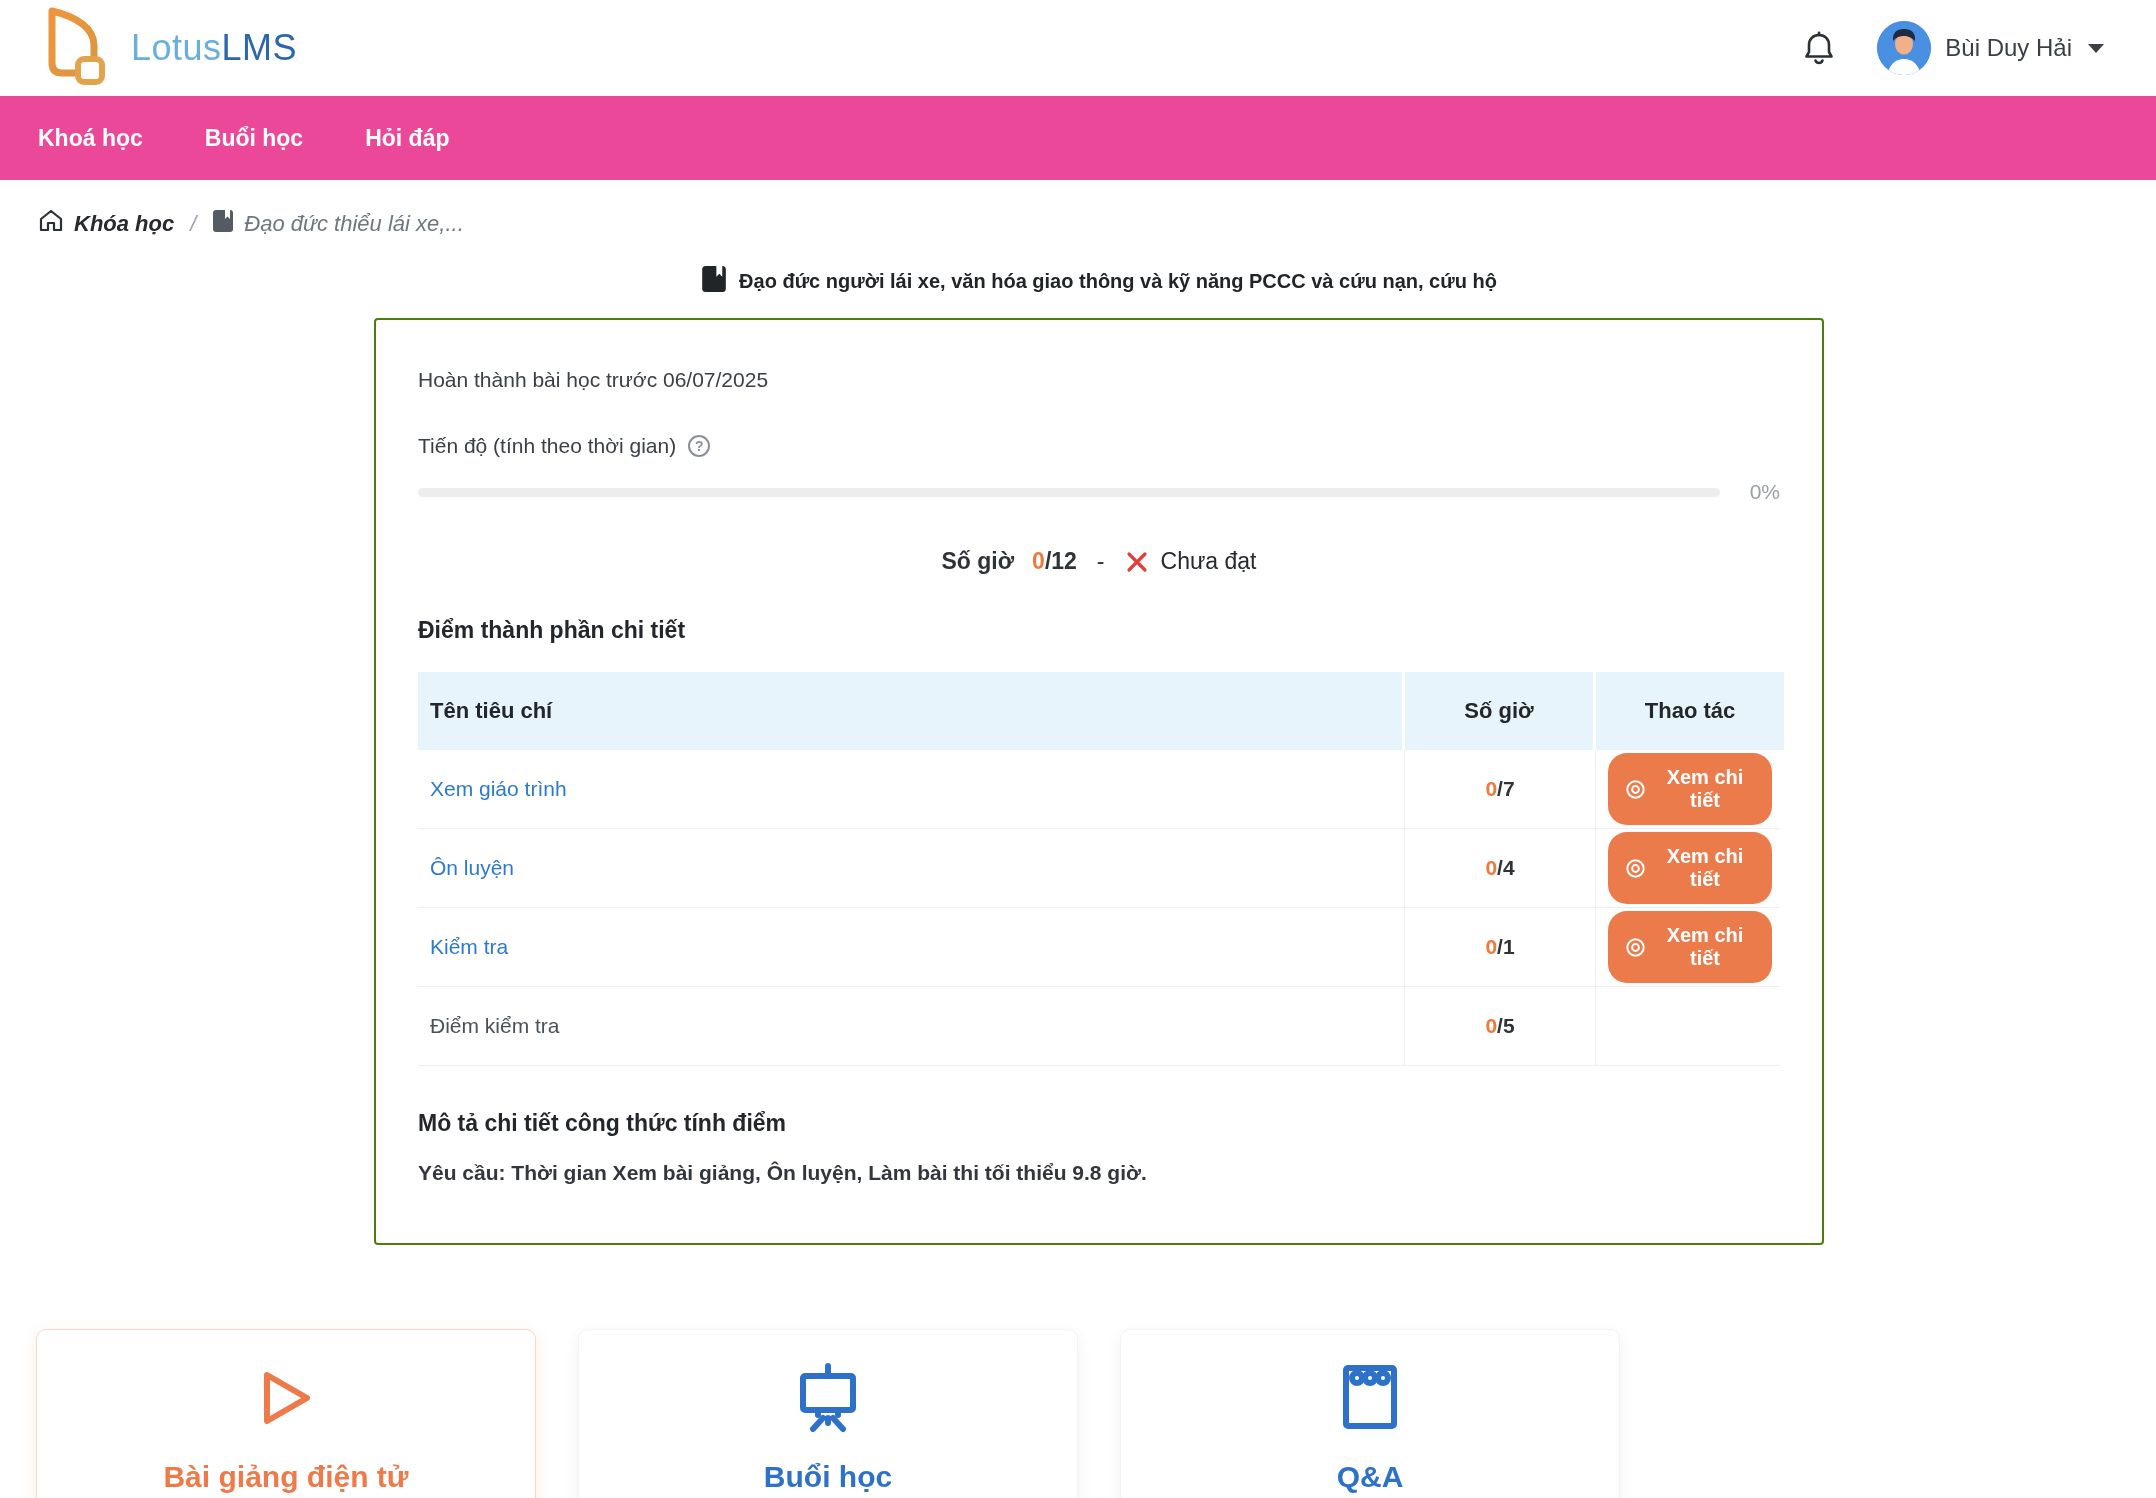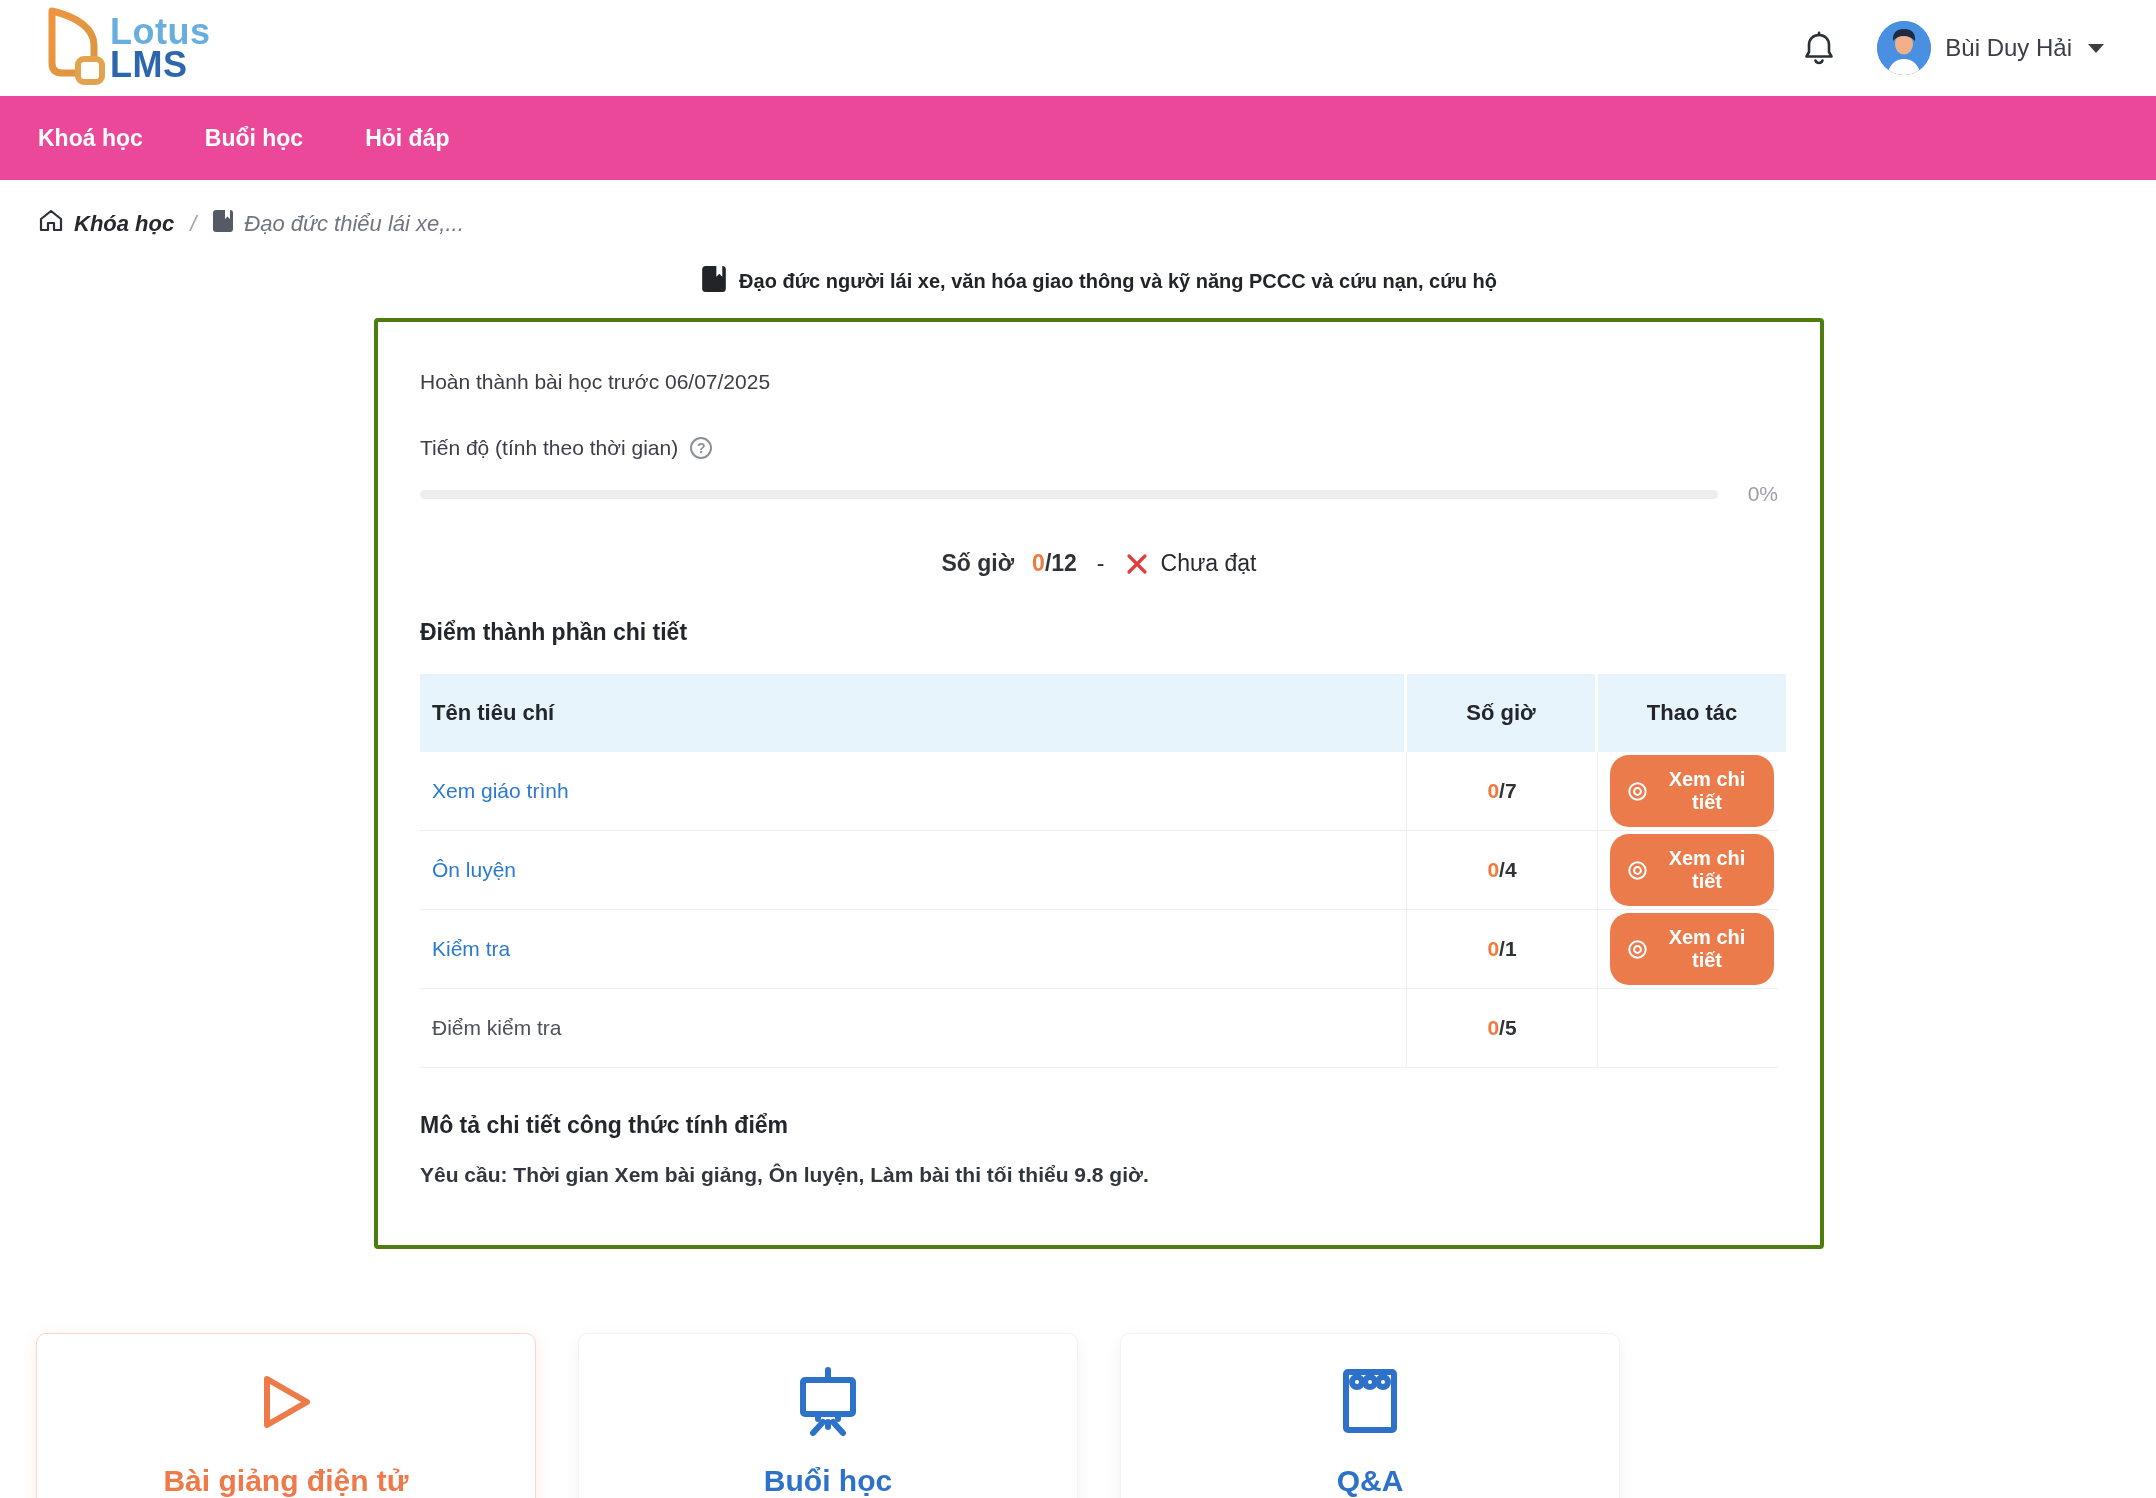--- a/index.html
+++ b/index.html
@@ -3,21 +3,21 @@
 <meta charset="utf-8">
 <style>
   * { margin:0; padding:0; box-sizing:border-box; }
   html,body { width:2156px; height:1498px; background:#ffffff;
     font-family:"Liberation Sans", sans-serif; color:#26292e; overflow:hidden; }
 
   
   .app-header { height:96px; display:flex; align-items:center;
     justify-content:space-between; padding:0 52px 0 40px; background:#fff; }
   .logo { display:flex; align-items:center; gap:4px; cursor:pointer; }
-  .logo-text { display:flex; flex-direction:column; line-height:0.92; font-weight:bold; }
+  .logo-text { display:flex; flex-direction:row; line-height:0.92; font-weight:normal;margin-left:21px; }
   .logo-line1 { font-size:36px; color:#68aede; letter-spacing:0.5px; }
   .logo-line2 { font-size:36px; color:#2c67ae; letter-spacing:0.5px; }
   .header-right { display:flex; align-items:center; gap:40px; }
   .bell-wrap { width:36px; height:36px; display:flex; align-items:center; justify-content:center; cursor:pointer; }
   .user-chip { display:flex; align-items:center; gap:14px; cursor:pointer; }
   .avatar { width:54px; height:54px; border-radius:50%; background:#4a90e2; overflow:hidden;
     display:flex; align-items:flex-end; justify-content:center; }
   .user-name { font-size:24px; color:#3a3f47; font-weight:500; }
   .caret-down { width:0; height:0; border-left:8px solid transparent;
     border-right:8px solid transparent; border-top:9px solid #3a3f47; margin-left:2px; }
@@ -33,21 +33,21 @@
   .crumb-sep { color:#9aa2ad; padding:0 4px; }
   .crumb-current { display:flex; align-items:center; gap:10px; color:#6f7680; }
 
   
   .page-title-row { width:1450px; margin:14px 0 0 374px; display:flex;
     align-items:center; justify-content:center; gap:12px; }
   .page-title { font-size:20px; font-weight:bold; color:#222528; }
 
   
   .course-card { width:1450px; margin:20px 0 0 374px; background:#fff;
-    border:4px solid #4d7c0f; border-radius:4px; padding:48px 42px 58px; }
+    border:2px solid #4d7c0f; border-radius:4px; padding:48px 42px 58px; }
   .deadline { font-size:21px; color:#3b4046; }
   .progress-label-row { margin-top:42px; display:flex; align-items:center; gap:12px;
     font-size:21px; color:#3b4046; }
   .help-icon { width:22px; height:22px; border:2px solid #8a9098; border-radius:50%;
     color:#8a9098; font-size:14px; font-weight:bold; display:flex; align-items:center;
     justify-content:center; cursor:pointer; }
   .progress-row { margin-top:22px; display:flex; align-items:center; gap:16px; }
   .progress-track { flex:1; height:9px; background:#ededed; border-radius:5px; overflow:hidden; }
   .progress-fill { height:100%; width:0%; background:#2e72c7; }
   .progress-pct { font-size:21px; color:#9aa0a6; min-width:44px; text-align:right; }

